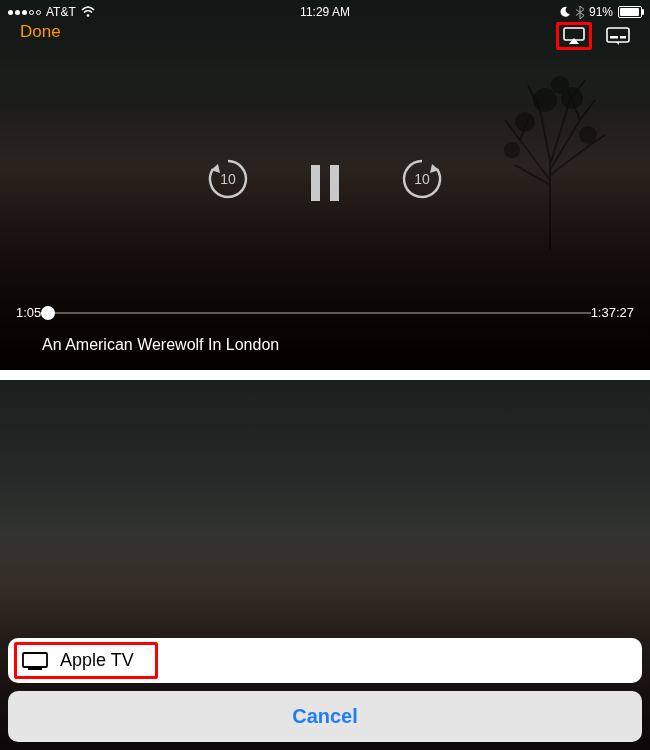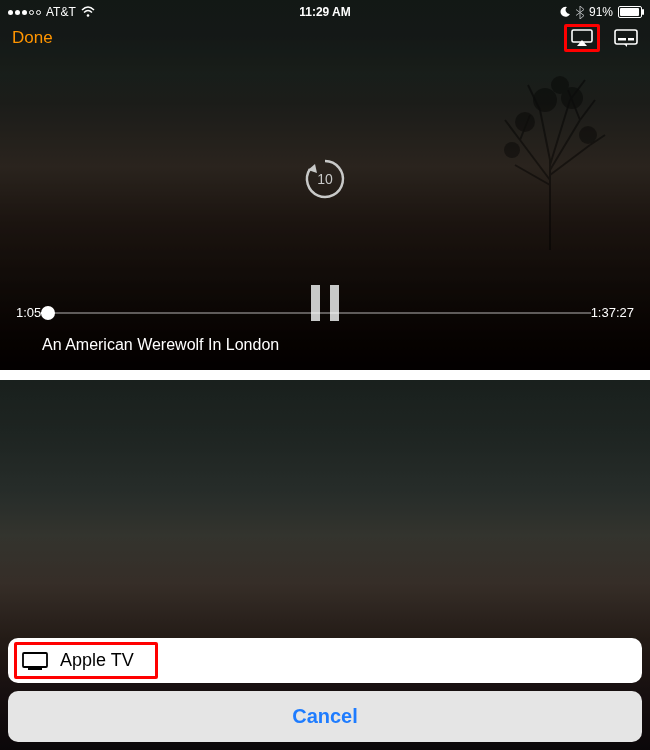--- a/index.html
+++ b/index.html
@@ -52,62 +52,61 @@
     display: flex;
     align-items: center;
     color: #fff;
     font-size: 12px;
     padding: 2px 8px 0 8px;
   }
   .status-left { display:flex; align-items:center; gap:5px;justify-content:flex-end; }
   .dots { display:flex; gap:2px; }
   .dot { width:5px; height:5px; border-radius:50%; background:#fff; }
   .dot.empty { background:transparent; border:1px solid #fff; box-sizing:border-box; }
-  .status-center { position:absolute; left:50%; transform:translateX(-50%); font-weight:700;text-align:right; }
+  .status-center { position:absolute; left:50%; transform:translateX(-50%); font-weight:400;text-align:right; }
   .status-right { margin-left:auto; display:flex; align-items:center; gap:5px; }
   .battery {
     width:22px; height:10px; border:1px solid #fff; border-radius:2px; position:relative;
   }
   .battery::after {
     content:""; position:absolute; right:-3px; top:2px; width:2px; height:6px; background:#fff; border-radius:1px;
   }
   .battery-fill { position:absolute; left:1px; top:1px; bottom:1px; width:85%; background:#fff; border-radius:1px; }
 
   
   .nav-bar {
     position: absolute;
     top: 22px; left:0; right:0;
     height: 32px;
     display:flex;
-    align-items:center;
-    padding: 0 12px;
+    align-items:flex-start;
+    padding: 0 20px;
   }
   .done-btn { color:#ff9500; font-size:17px; }
   .nav-right { margin-left:auto; display:flex; align-items:center; gap:14px; }
 
   .icon-box {
     display:inline-flex; align-items:center; justify-content:center;
   }
   .highlight-red {
     border: 3px solid #ff0000;
     border-radius: 2px;
     padding: 2px 4px;
   }
 
   
   .playback-row {
     position:absolute;
     left:0; right:0;
     top: 155px;
     display:flex;
     justify-content:center;
-    align-items:center;
-    gap: 80px;
+    align-items:flex-end;
+    gap: 56px;
     color: #c8c9c8;
-    flex-direction: column;
   }
   .skip-circle { width:48px; height:48px; position:relative; display:flex; align-items:center; justify-content:center; }
   .skip-label { position:absolute; font-size:14px; font-weight:500; color:#c8c9c8; }
 
   
   .scrubber-row {
     position:absolute;
     left:16px; right:16px;
     top: 305px;
     display:flex;

